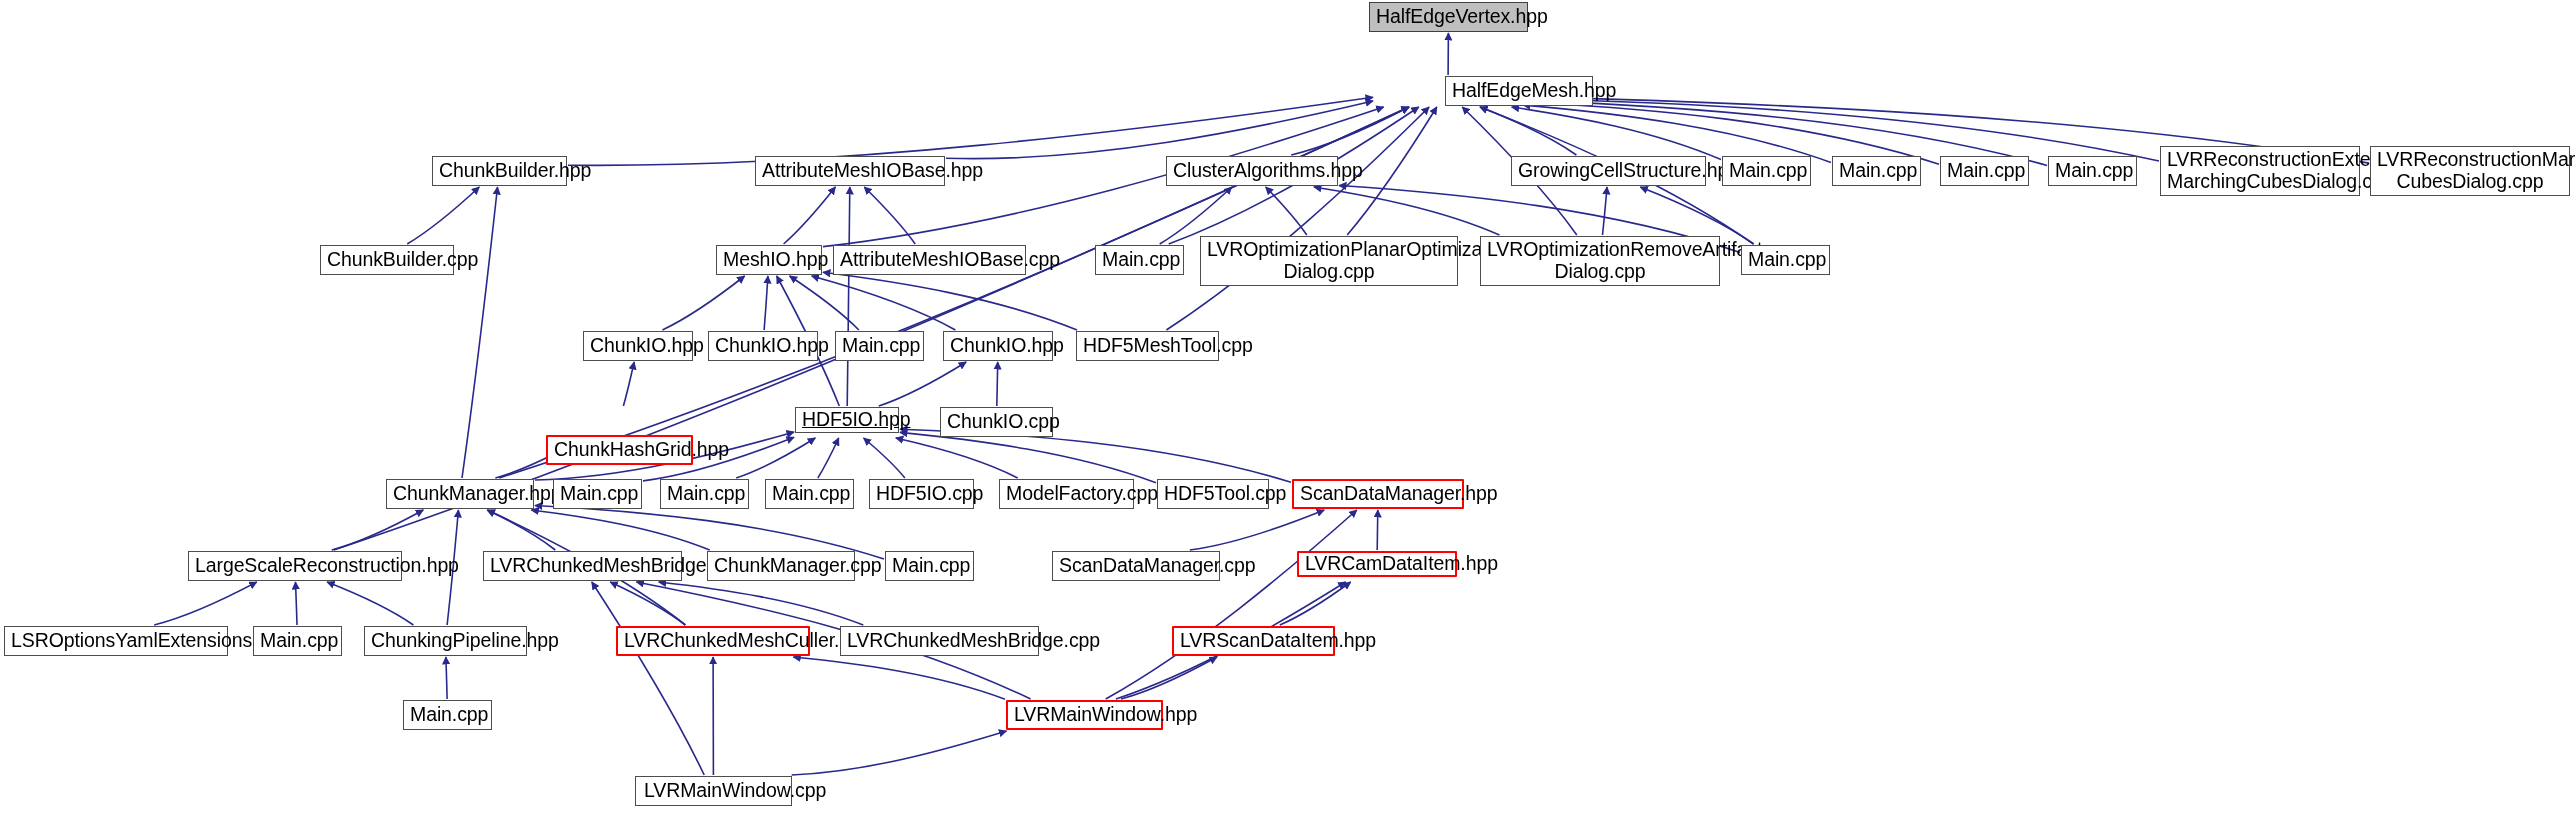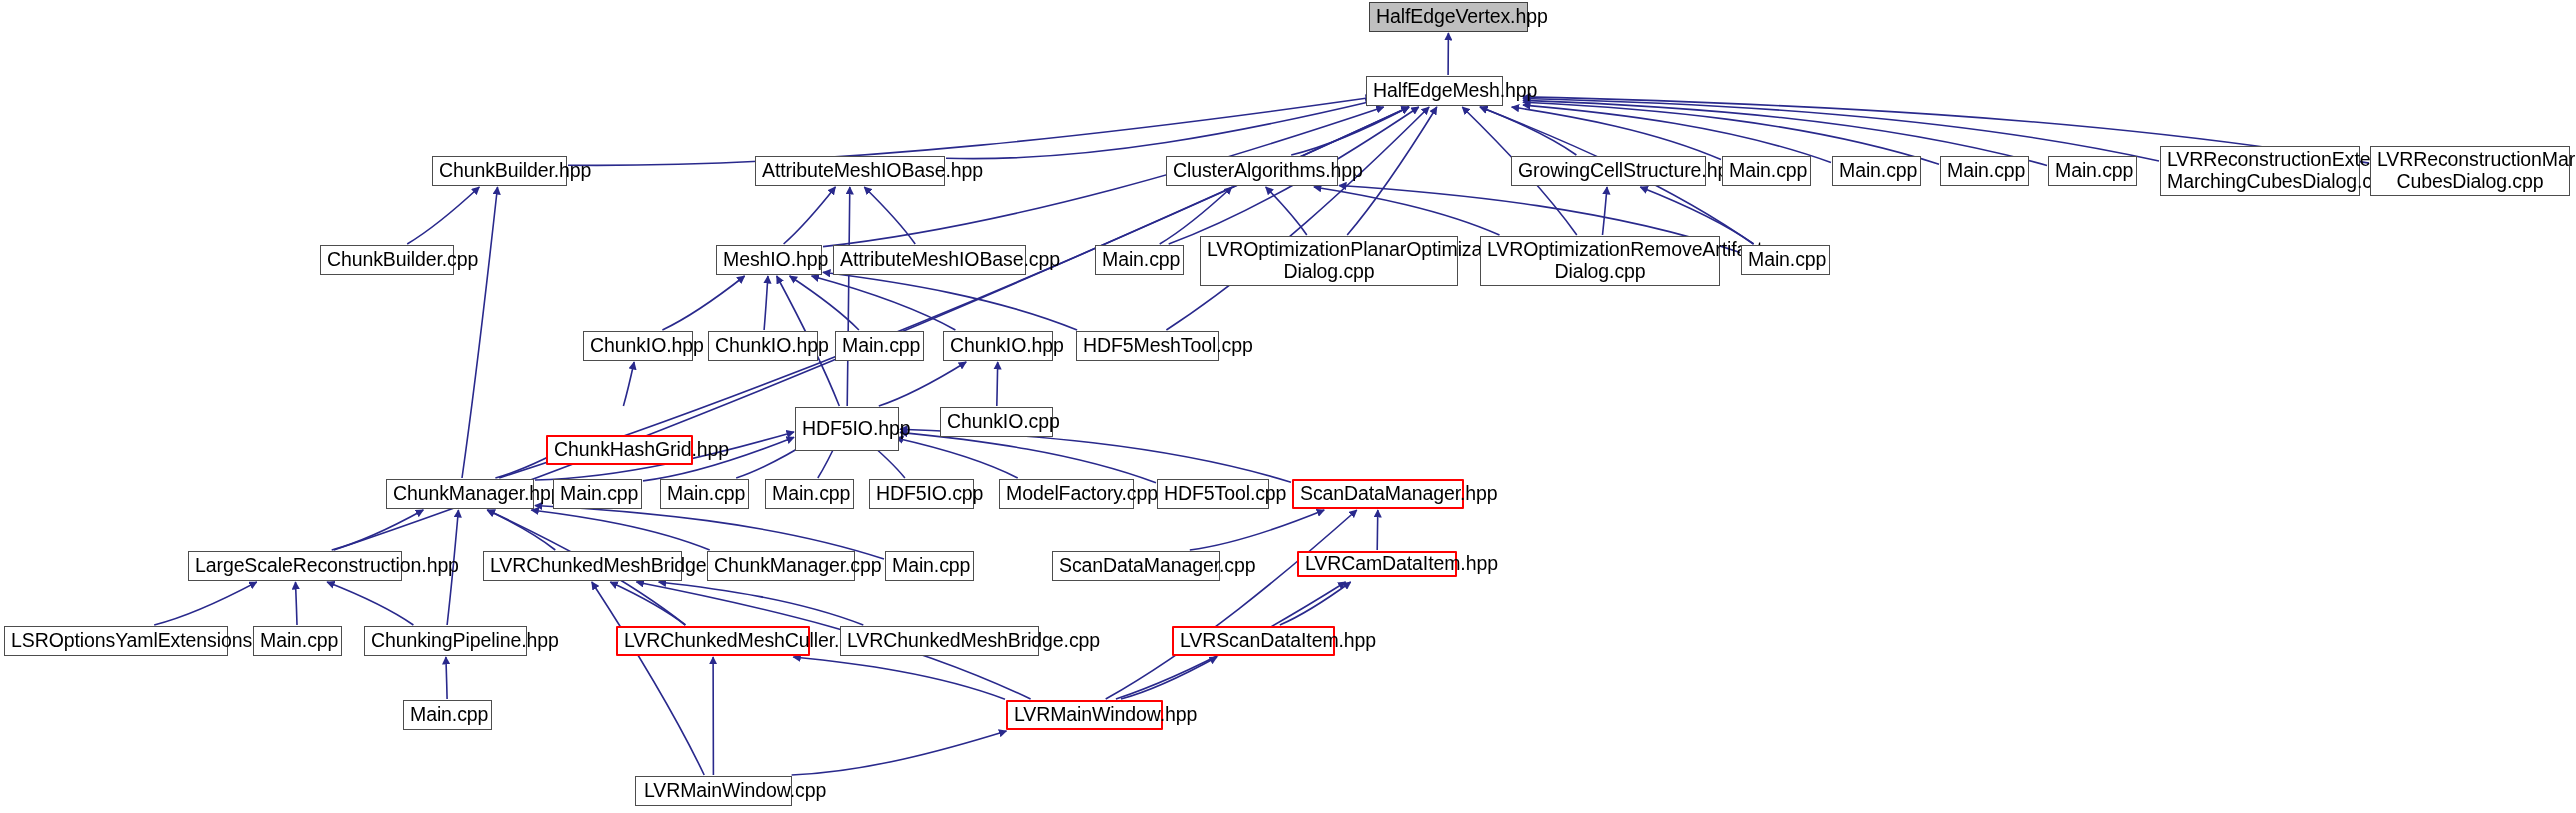--- a/index.html
+++ b/index.html
@@ -132,21 +132,21 @@
       <path d="M 704.2 775.0 C 672.4 708.2, 628.4 638.2, 591.8 582.0" fill="none" stroke="#29298c" stroke-width="1.6" marker-end="url(#arrow)"></path>
       <path d="M 1279.8 625.0 C 1305.2 614.1, 1330.5 596.7, 1350.7 582.0" fill="none" stroke="#29298c" stroke-width="1.6" marker-end="url(#arrow)"></path>
       <path d="M 1115.9 699.0 C 1197.4 671.6, 1279.8 623.2, 1345.6 582.0" fill="none" stroke="#29298c" stroke-width="1.6" marker-end="url(#arrow)"></path>
       <path d="M 447.1 699.0 C 446.8 685.1, 446.3 669.6, 445.9 657.0" fill="none" stroke="#29298c" stroke-width="1.6" marker-end="url(#arrow)"></path>
       <path d="M 1005.0 699.2 C 937.4 673.8, 858.1 663.4, 793.3 657.0" fill="none" stroke="#29298c" stroke-width="1.6" marker-end="url(#arrow)"></path>
       <path d="M 713.4 775.0 C 713.3 736.1, 713.2 692.4, 713.1 657.0" fill="none" stroke="#29298c" stroke-width="1.6" marker-end="url(#arrow)"></path>
       <path d="M 1121.0 699.0 C 1154.8 690.0, 1189.3 672.2, 1217.0 657.0" fill="none" stroke="#29298c" stroke-width="1.6" marker-end="url(#arrow)"></path>
       <path d="M 791.6 775.0 C 864.9 772.1, 943.3 750.5, 1006.4 731.0" fill="none" stroke="#29298c" stroke-width="1.6" marker-end="url(#arrow)"></path>
     </svg>
 <div class="node root" style="left: 1369px; top: 2px; width: 159px; height: 30px;"><span class="node-label">HalfEdgeVertex.hpp</span></div>
-    <div class="node" style="left: 1366px; top: 76px; width: 137px; height: 30px;"><span class="node-label">HalfEdgeMesh.hpp</span></div>
+    <div class="node" style="left: 1445px; top: 76px; width: 148px; height: 30px;"><span class="node-label">HalfEdgeMesh.hpp</span></div>
     <div class="node" style="left: 432px; top: 156px; width: 135px; height: 30px; align-items: center;"><span class="node-label">ChunkBuilder.hpp</span></div>
     <div class="node" style="left: 755px; top: 156px; width: 190px; height: 30px;"><span class="node-label">AttributeMeshIOBase.hpp</span></div>
     <div class="node" style="left: 1166px; top: 156px; width: 172px; height: 30px;"><span class="node-label">ClusterAlgorithms.hpp</span></div>
     <div class="node" style="left: 1511px; top: 156px; width: 195px; height: 30px;"><span class="node-label">GrowingCellStructure.hpp</span></div>
     <div class="node" style="left: 1722px; top: 156px; width: 89px; height: 30px;"><span class="node-label">Main.cpp</span></div>
     <div class="node" style="left: 1832px; top: 156px; width: 89px; height: 30px;"><span class="node-label">Main.cpp</span></div>
     <div class="node" style="left: 1940px; top: 156px; width: 89px; height: 30px;"><span class="node-label">Main.cpp</span></div>
     <div class="node" style="left: 2048px; top: 156px; width: 89px; height: 30px;"><span class="node-label">Main.cpp</span></div>
     <div class="node" style="left: 2160px; top: 146px; width: 200px; height: 50px;"><span class="node-label">LVRReconstructionExtended
 MarchingCubesDialog.cpp</span></div>
@@ -160,21 +160,21 @@
 Dialog.cpp</span></div>
     <div class="node" style="left: 1480px; top: 236px; width: 240px; height: 50px;"><span class="node-label">LVROptimizationRemoveArtifacts
 Dialog.cpp</span></div>
     <div class="node" style="left: 1741px; top: 245px; width: 89px; height: 30px;"><span class="node-label">Main.cpp</span></div>
     <div class="node" style="left: 583px; top: 331px; width: 110px; height: 30px;"><span class="node-label">ChunkIO.hpp</span></div>
     <div class="node" style="left: 708px; top: 331px; width: 110px; height: 30px;"><span class="node-label">ChunkIO.hpp</span></div>
     <div class="node" style="left: 835px; top: 331px; width: 89px; height: 30px;"><span class="node-label">Main.cpp</span></div>
     <div class="node" style="left: 943px; top: 331px; width: 110px; height: 30px;"><span class="node-label">ChunkIO.hpp</span></div>
     <div class="node" style="left: 1076px; top: 331px; width: 143px; height: 30px;"><span class="node-label">HDF5MeshTool.cpp</span></div>
     <div class="node hl" style="left: 546px; top: 407px; width: 147px; height: 30px; margin-top: 28px;"><span class="node-label">ChunkHashGrid.hpp</span></div>
-    <div class="node" style="left: 795px; top: 407px; width: 104px; height: 44px;"><span class="node-label">HDF5IO.hpp</span></div>
+    <div class="node" style="left: 795px; top: 407px; width: 104px; height: 26px; text-decoration: underline;"><span class="node-label">HDF5IO.hpp</span></div>
     <div class="node" style="left: 940px; top: 407px; width: 113px; height: 30px;"><span class="node-label">ChunkIO.cpp</span></div>
     <div class="node" style="left: 386px; top: 479px; width: 148px; height: 30px;"><span class="node-label">ChunkManager.hpp</span></div>
     <div class="node" style="left: 553px; top: 479px; width: 89px; height: 30px;"><span class="node-label">Main.cpp</span></div>
     <div class="node" style="left: 660px; top: 479px; width: 89px; height: 30px;"><span class="node-label">Main.cpp</span></div>
     <div class="node" style="left: 765px; top: 479px; width: 89px; height: 30px;"><span class="node-label">Main.cpp</span></div>
     <div class="node" style="left: 869px; top: 479px; width: 105px; height: 30px;"><span class="node-label">HDF5IO.cpp</span></div>
     <div class="node" style="left: 999px; top: 479px; width: 135px; height: 30px;"><span class="node-label">ModelFactory.cpp</span></div>
     <div class="node" style="left: 1157px; top: 479px; width: 112px; height: 30px;"><span class="node-label">HDF5Tool.cpp</span></div>
     <div class="node hl" style="left: 1292px; top: 479px; width: 172px; height: 30px;"><span class="node-label">ScanDataManager.hpp</span></div>
     <div class="node" style="left: 188px; top: 551px; width: 214px; height: 30px;"><span class="node-label">LargeScaleReconstruction.hpp</span></div>

